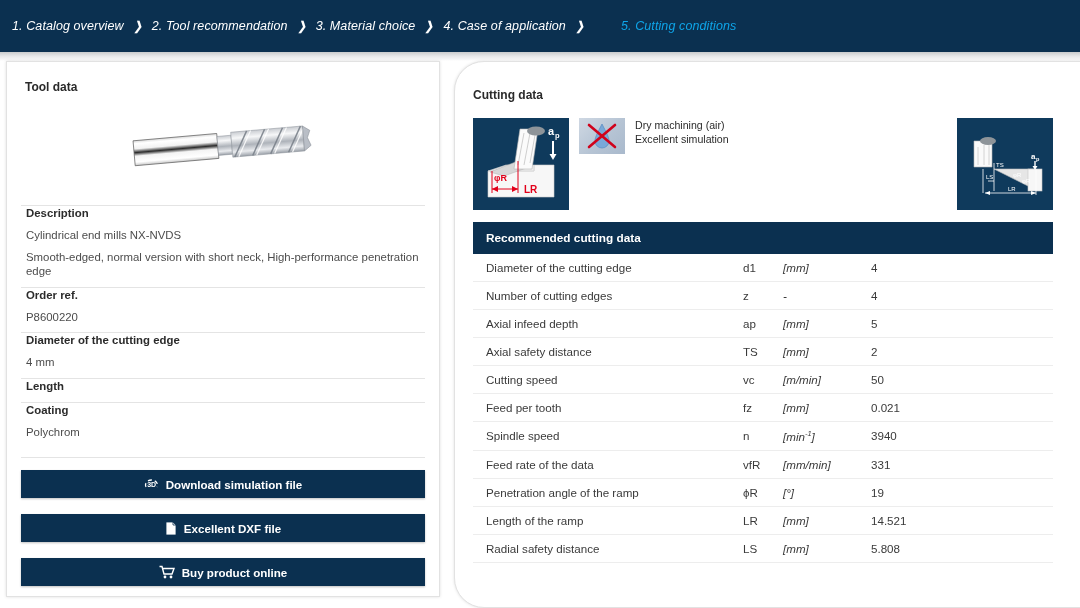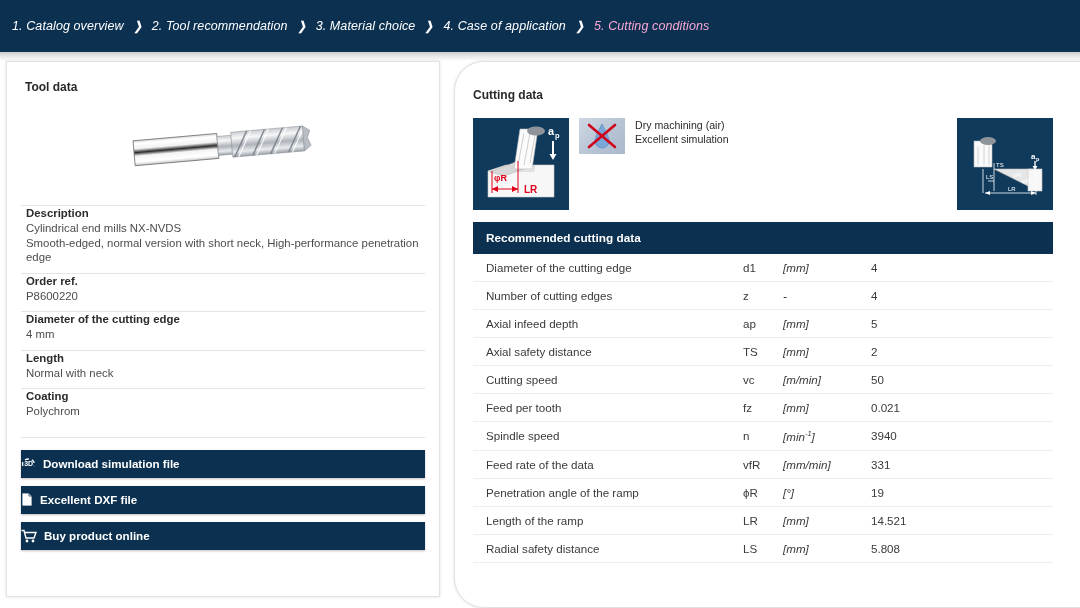--- a/index.html
+++ b/index.html
@@ -24,21 +24,21 @@
     padding-left: 12px;
     font-style: italic;
   }
   .crumbs { display: flex; align-items: center; }
   .crumb {
     color: #ffffff;
     font-size: 12.5px;
     letter-spacing: 0.1px;
     white-space: nowrap;
   }
-  .crumb.active { color: #f9a8d4; }
+  .crumb.active { color: #0ea5e9; margin-left: 27px; }
   .crumb-sep {
     color: #ffffff;
     font-size: 12px;
     font-weight: bold;
     margin: 0 9px;
     line-height: 1;
     transform: scaleX(0.8);
   }
 
   .topbar-shadow {
@@ -85,34 +85,36 @@
   .spec-label {
     font-size: 11.4px;
     font-weight: bold;
     color: #2b2b2b;
     line-height: 15px;
   }
   .spec-value {
     font-size: 11.4px;
     color: #4c4c4c;
     line-height: 14.5px;
+    margin-top: 7px;
   }
 
   
   .btn-area { margin: 10px 14px 0 14px; border-top: 1px solid #e4e4e4; padding-top: 12px; }
   .btn {
     display: flex;
     align-items: center;
+    justify-content: center;
     gap: 7px;
     height: 28px;
     background: #0b3050;
     color: #ffffff;
     font-size: 11.6px;
     font-weight: bold;
-    margin-bottom: 8px;
+    margin-bottom: 16px;
     cursor: pointer;
     box-shadow: 0 1px 2px rgba(0,0,0,0.25);
     user-select: none;
   }
   .btn svg { display: block; }
 
   
   .icon-row {
     position: relative;
     margin: 16px 0 0 18px;
@@ -243,21 +245,20 @@
       <div class="spec-row">
         <div class="spec-label">Order ref.</div>
         <div class="spec-value">P8600220</div>
       </div>
       <div class="spec-row">
         <div class="spec-label">Diameter of the cutting edge</div>
         <div class="spec-value">4 mm</div>
       </div>
       <div class="spec-row">
         <div class="spec-label">Length</div>
-        <div class="spec-value">Normal with neck</div>
       </div>
       <div class="spec-row">
         <div class="spec-label">Coating</div>
         <div class="spec-value">Polychrom</div>
       </div>
     </div>
 
   <div class="btn-area" id="btn-area">
       <div class="btn">
         <span>

